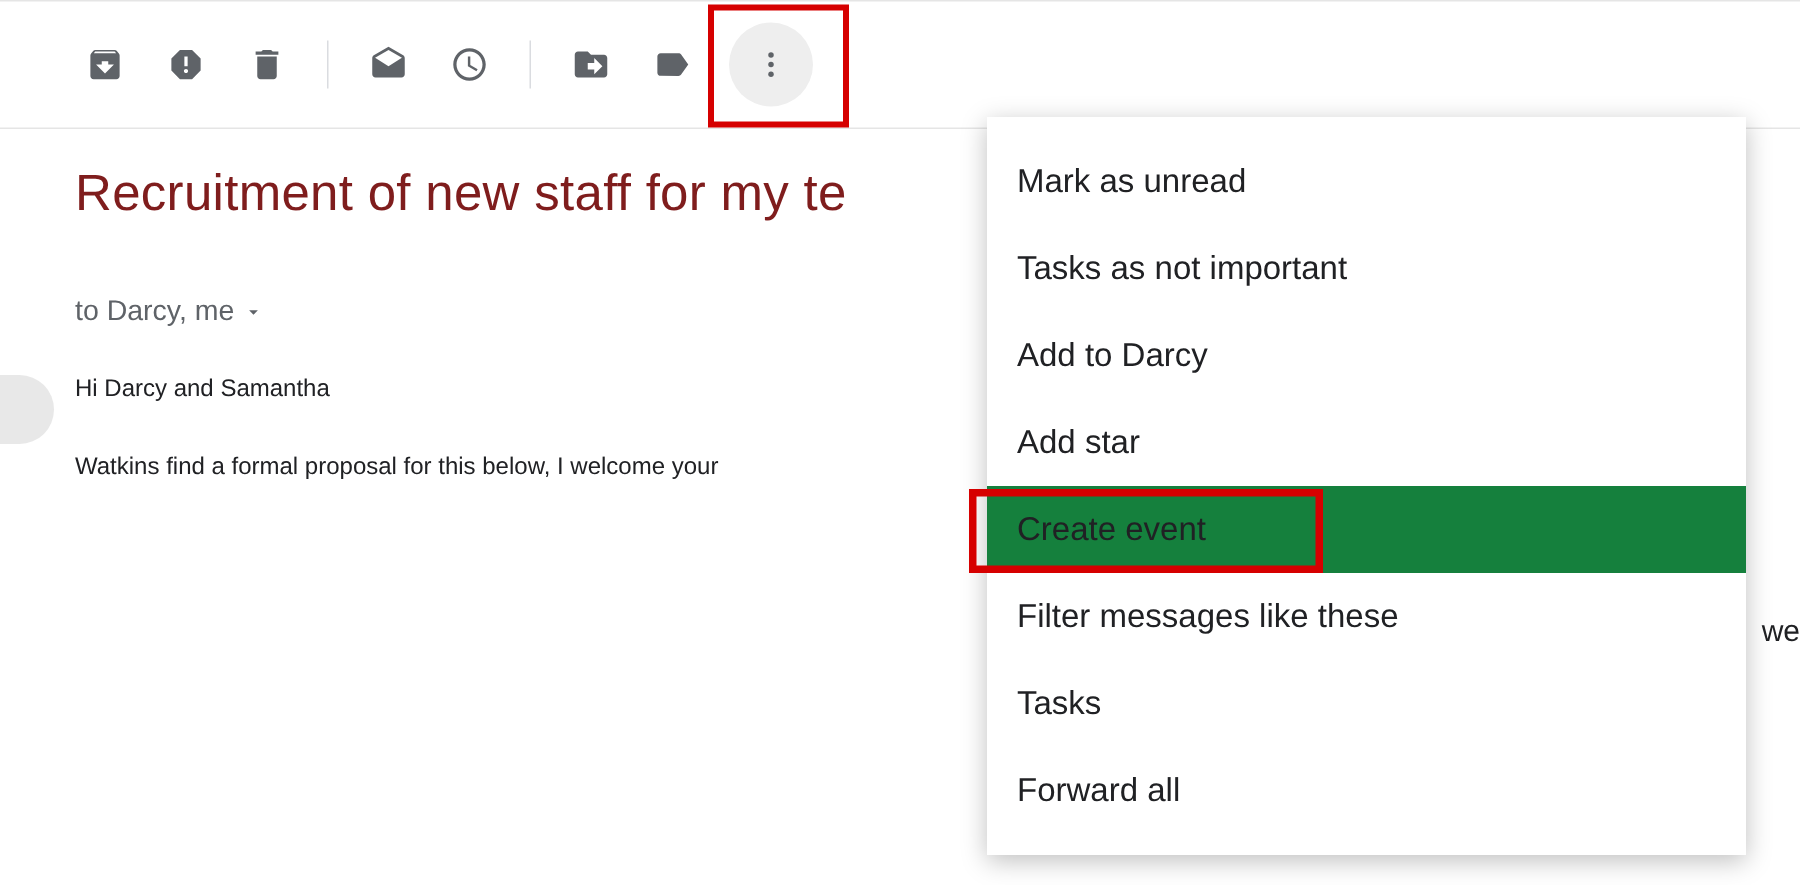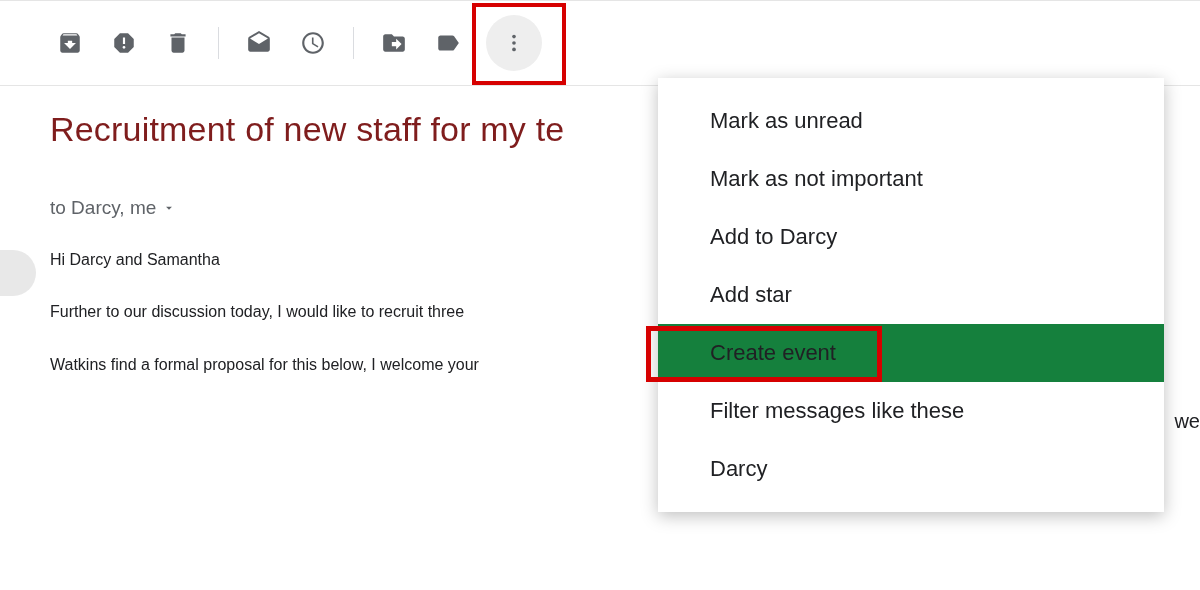--- a/index.html
+++ b/index.html
@@ -113,21 +113,21 @@
     position: absolute;
     top: 78px;
     left: 658px;
     width: 506px;
     background: #fff;
     box-shadow: 0 4px 16px rgba(0,0,0,0.25);
     padding: 14px 0;
     z-index: 20;
   }
   .dd-item {
-    padding: 16px 52px;
+    padding: 16px 20px;
     font-size: 22px;
     color: #202124;
     cursor: pointer;
     position: relative;
   }
   .dd-item.hover {
     background: #15803d;
   }
   .red-event {
     top: 2px;
@@ -211,31 +211,31 @@
 <div class="content">
   <div class="subject">Recruitment of new staff for my te</div>
   <div class="to-line">
     <span>to Darcy, me</span>
     <svg width="14" height="14" viewBox="0 0 24 24" fill="#5f6368">
         <path d="M7 10l5 5 5-5z"></path>
       </svg>
   </div>
   <div class="body-text">
     <p>Hi Darcy and Samantha</p>
-    <p>Further to our discussion today, I would like to recruit three </p>
     <p>Watkins find a formal proposal for this below, I welcome your</p>
   </div>
 </div>
 
 <div class="fragment">we</div>
 
 <div class="dropdown">
   <div class="dd-item">Mark as unread</div>
-  <div class="dd-item">Mark as not important</div>
+  <div class="dd-item">Tasks as not important</div>
   <div class="dd-item">Add to Darcy</div>
   <div class="dd-item">Add star</div>
   <div class="dd-item hover">
     <span>Create event</span>
     <div class="red-box red-event"></div>
   </div>
   <div class="dd-item">Filter messages like these</div>
-  <div class="dd-item">Darcy</div>
+  <div class="dd-item">Tasks</div>
+  <div class="dd-item">Forward all</div>
 </div>
 
 </body></html>

